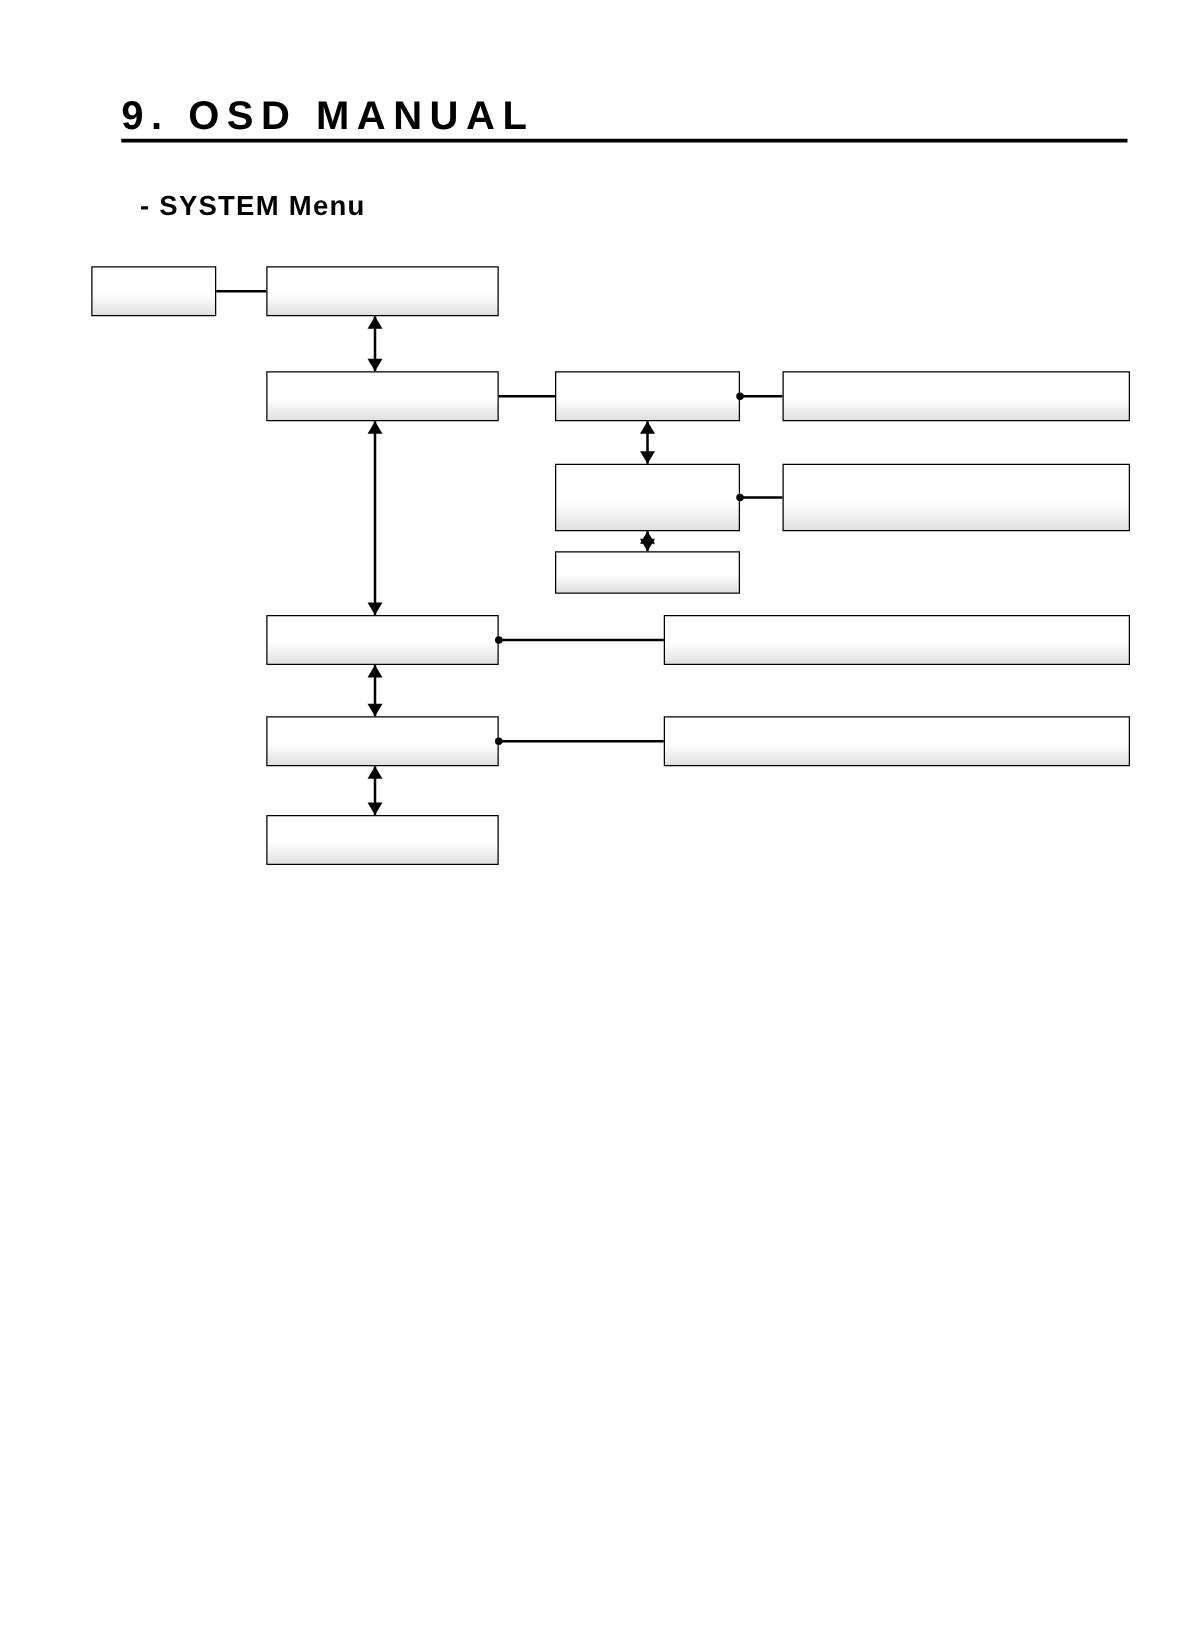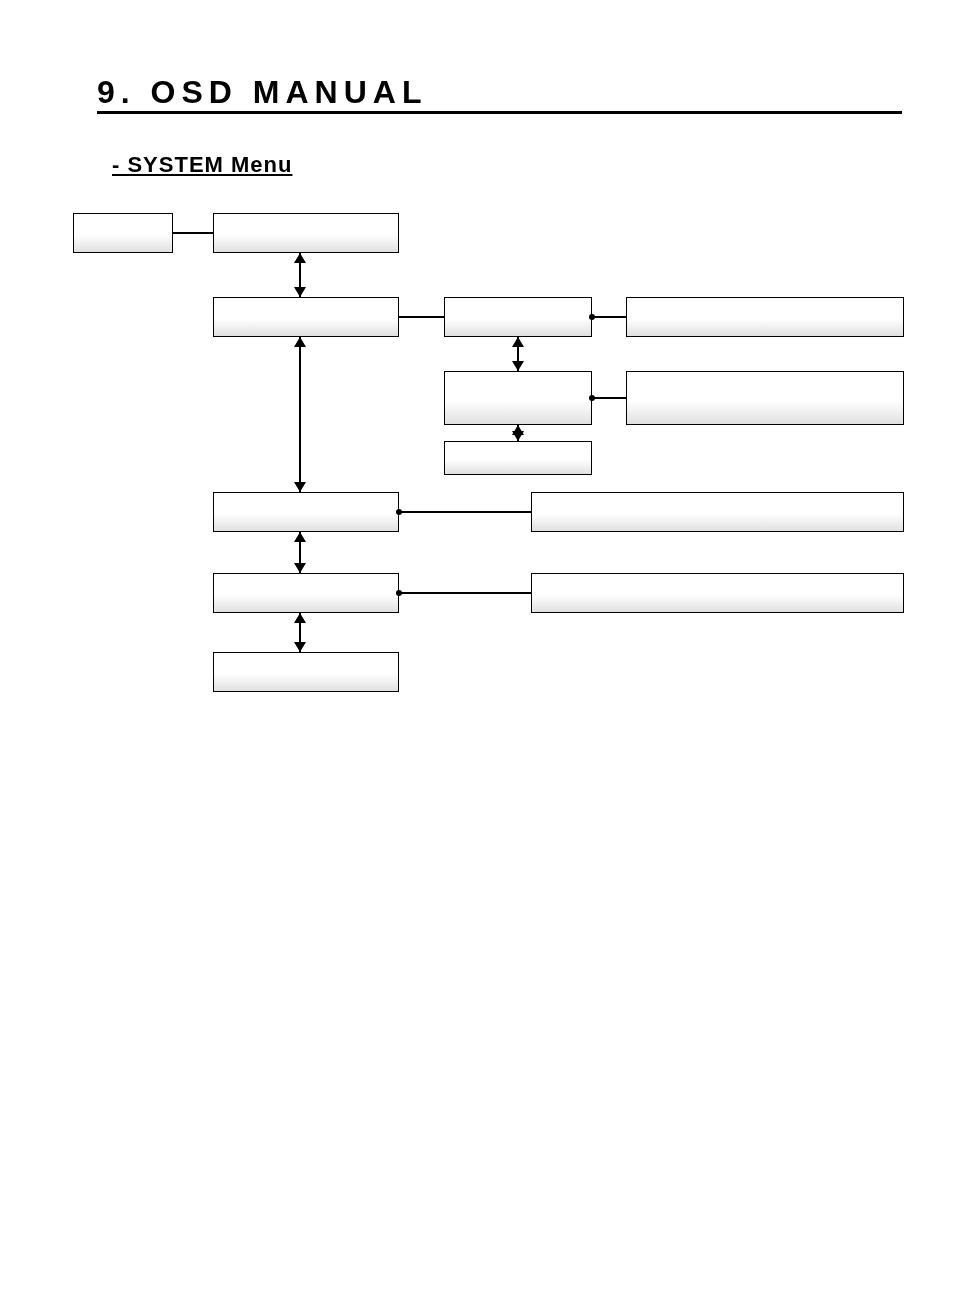--- a/index.html
+++ b/index.html
@@ -28,21 +28,20 @@
       background: #000;
     }
     .subtitle {
       position: absolute;
       left: 100px;
       top: 140px;
       font-size: 22px;
       font-weight: bold;
       color: #000;
       letter-spacing: 1px;
-      text-decoration: underline;
     }
     .diagram {
       position: absolute;
       left: 0;
       top: 0;
       width: 954px;
       height: 1310px;
     }
     .box {
       position: absolute;

